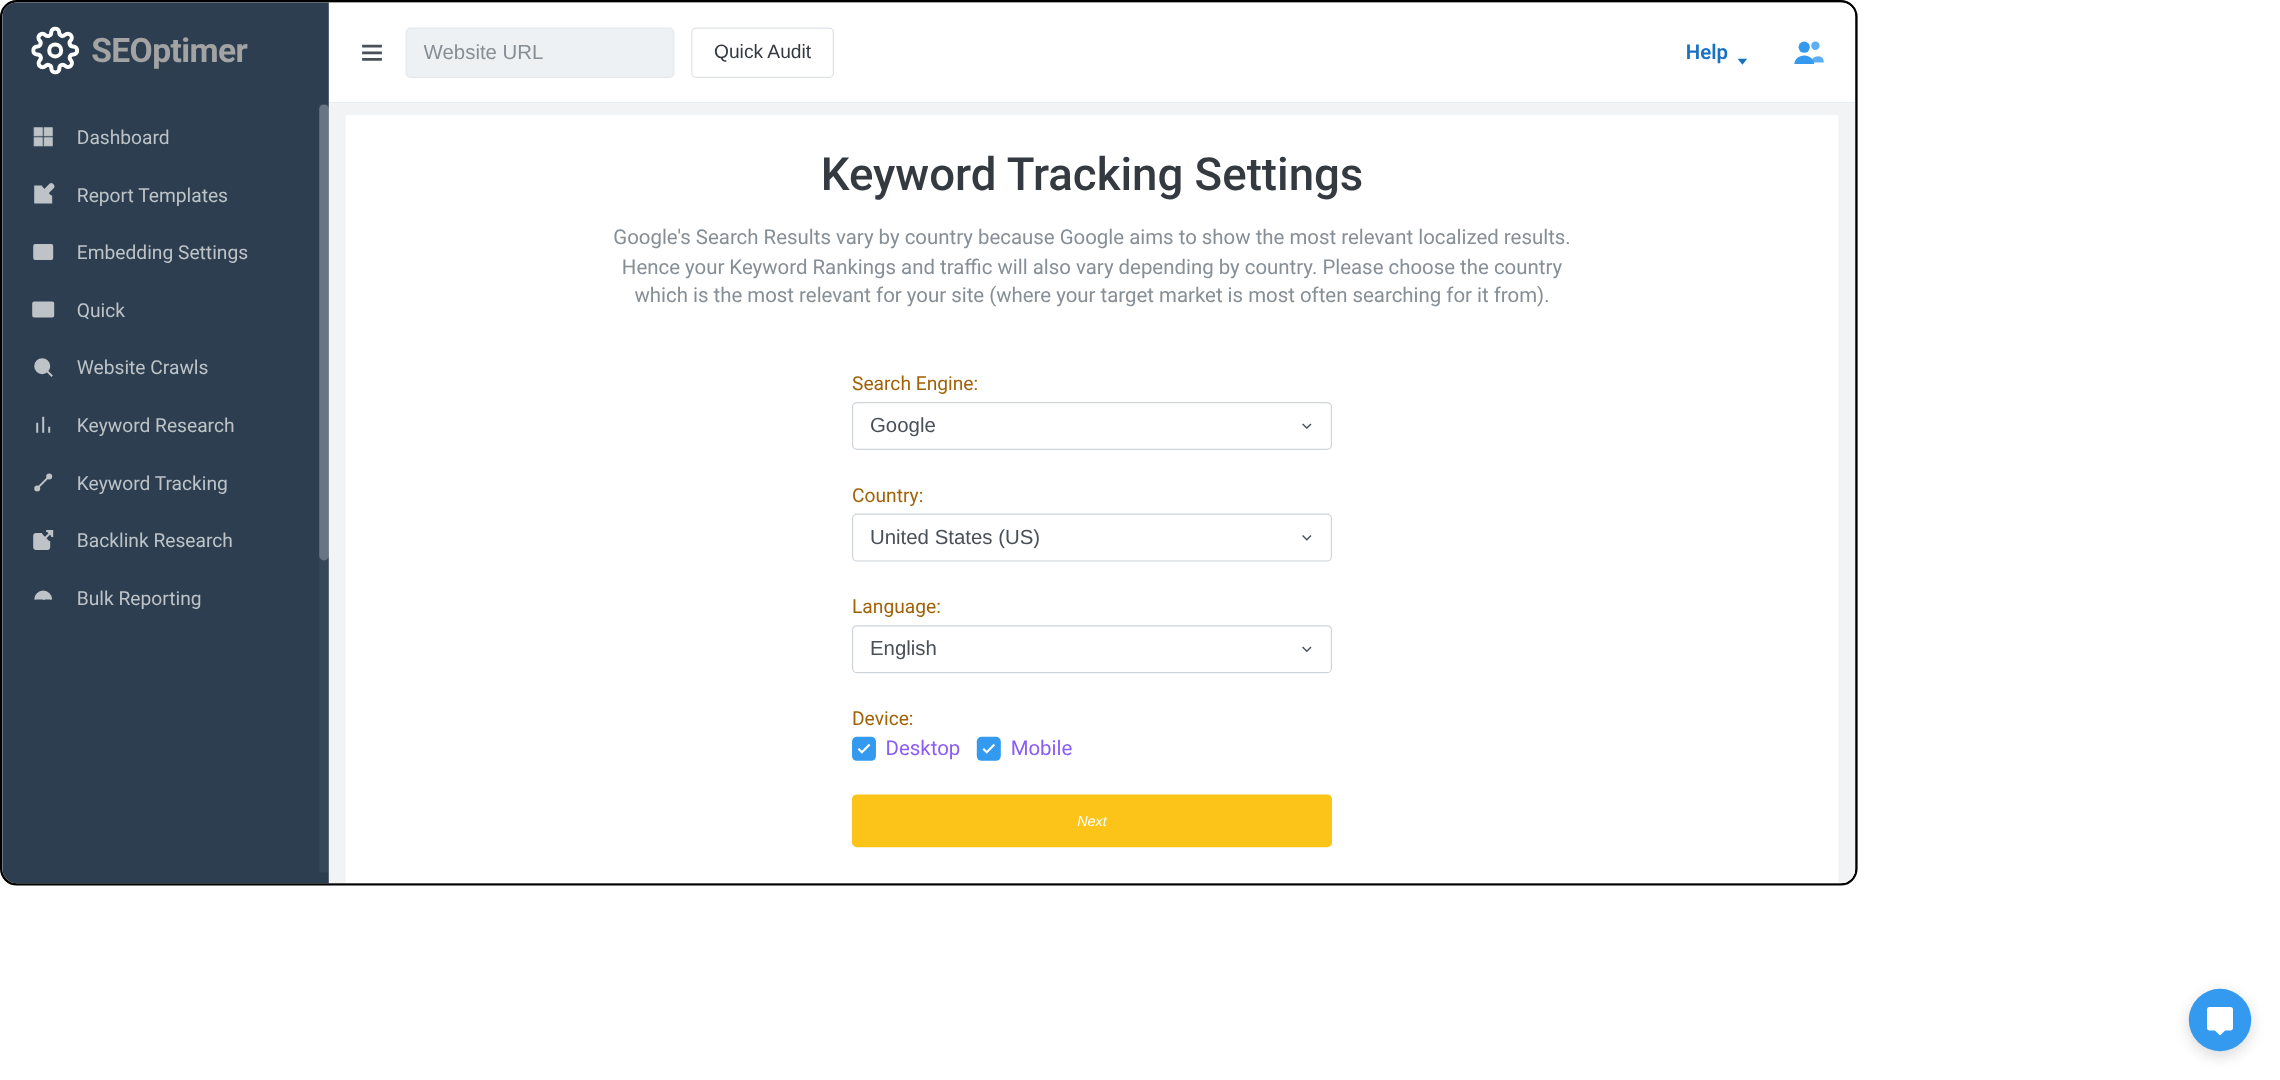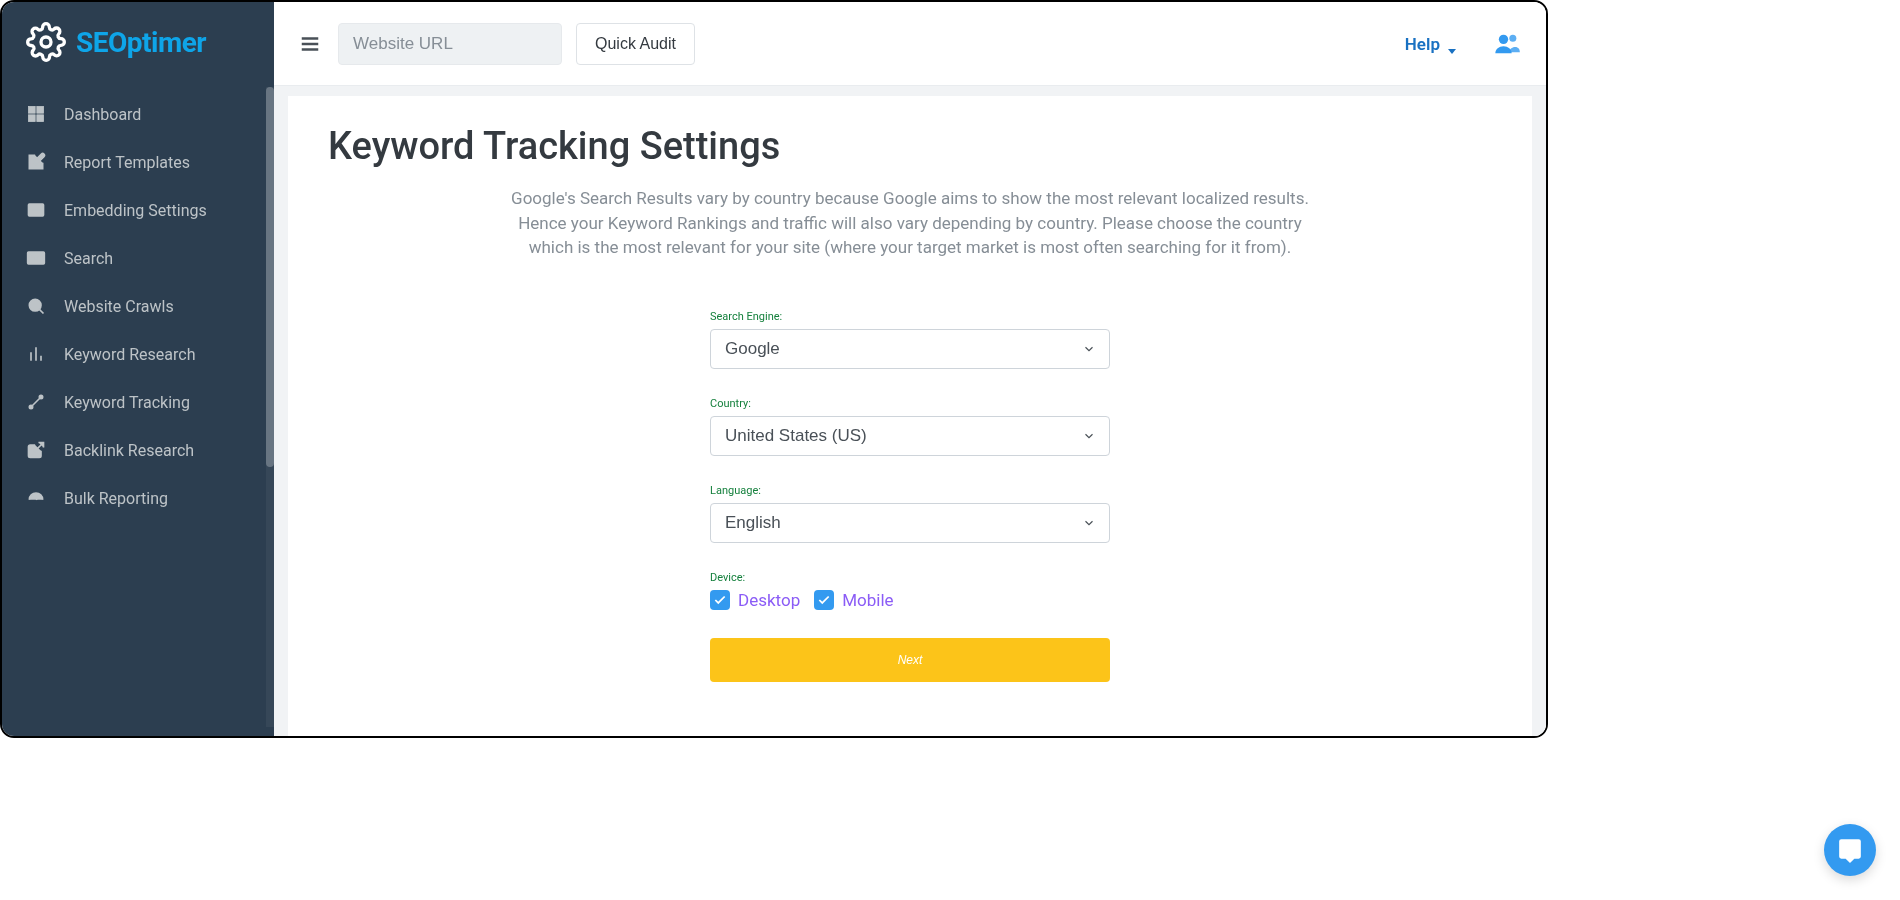--- a/index.html
+++ b/index.html
@@ -33,21 +33,21 @@
   width: 8px;
   height: 380px;
   background: rgba(255,255,255,0.25);
   border-radius: 4px;
 }
 .logo {
   display: flex;
   align-items: center;
   gap: 10px;
   padding: 20px 24px 28px 24px;
-  color: #0ea5e9;
+  color: #a3a3a3;
 }
 .logo-icon { width: 40px; height: 40px; flex-shrink:0; }
 .logo-text { font-size: 28px; font-weight: 700; letter-spacing: -0.5px; }
 .nav { list-style: none; }
 .nav-item {
   display: flex;
   align-items: center;
   gap: 18px;
   padding: 14px 24px;
   font-size: 16px;
@@ -95,24 +95,24 @@
   display: flex;
   align-items: flex-end;
   gap: 4px;
   cursor: pointer;
 }
 .caret-down { width:0; height:0; border-left:4px solid transparent; border-right:4px solid transparent; border-top:5px solid #1971c2; margin-left:4px;}
 .user-icon { width: 34px; height: 28px; color:#339af0; margin-left:20px; cursor:pointer;}
 
 .content-area { flex:1; background:#f1f3f5; padding: 10px 14px 0 14px; overflow:hidden;}
 .panel { background:#fff; height:100%; padding: 28px 40px 40px 40px; }
-.panel-title { font-size: 38px; color:#343a40; font-weight:500; margin-bottom: 18px;}
+.panel-title { text-align:center; font-size: 38px; color:#343a40; font-weight:500; margin-bottom: 18px;}
 .panel-desc { text-align:center; font-size: 17px; color:#868e96; max-width: 820px; margin: 0 auto 50px auto; line-height:1.45;}
 .form { width: 400px; margin: 0 auto; }
-.form-label { font-size: 11px; color:#15803d; margin-bottom: 6px; display:block;}
+.form-label { font-size: 16px; color:#a16207; margin-bottom: 6px; display:block;}
 .form-select {
   width: 100%;
   height: 40px;
   padding: 0 14px;
   border: 1px solid #ced4da;
   border-radius: 4px;
   font-size: 17px;
   color:#495057;
   background: #fff;
   appearance: none;
@@ -201,21 +201,21 @@
             <rect x="3" y="5" width="18" height="14" rx="1"></rect>
             <line x1="7" y1="12" x2="17" y2="12"></line>
           </svg>
         <span>Embedding Settings</span>
       </li>
       <li class="nav-item">
         <svg class="nav-icon" viewBox="0 0 24 24" fill="none" stroke="currentColor" stroke-width="2">
             <rect x="2" y="5" width="20" height="14" rx="1"></rect>
             <path d="M2 7l10 6 10-6"></path>
           </svg>
-        <span>Search</span>
+        <span>Quick</span>
       </li>
       <li class="nav-item">
         <svg class="nav-icon" viewBox="0 0 24 24" fill="none" stroke="currentColor" stroke-width="2">
             <circle cx="11" cy="11" r="7"></circle>
             <line x1="21" y1="21" x2="16" y2="16"></line>
           </svg>
         <span>Website Crawls</span>
       </li>
       <li class="nav-item">
         <svg class="nav-icon" viewBox="0 0 24 24" fill="none" stroke="currentColor" stroke-width="2">

